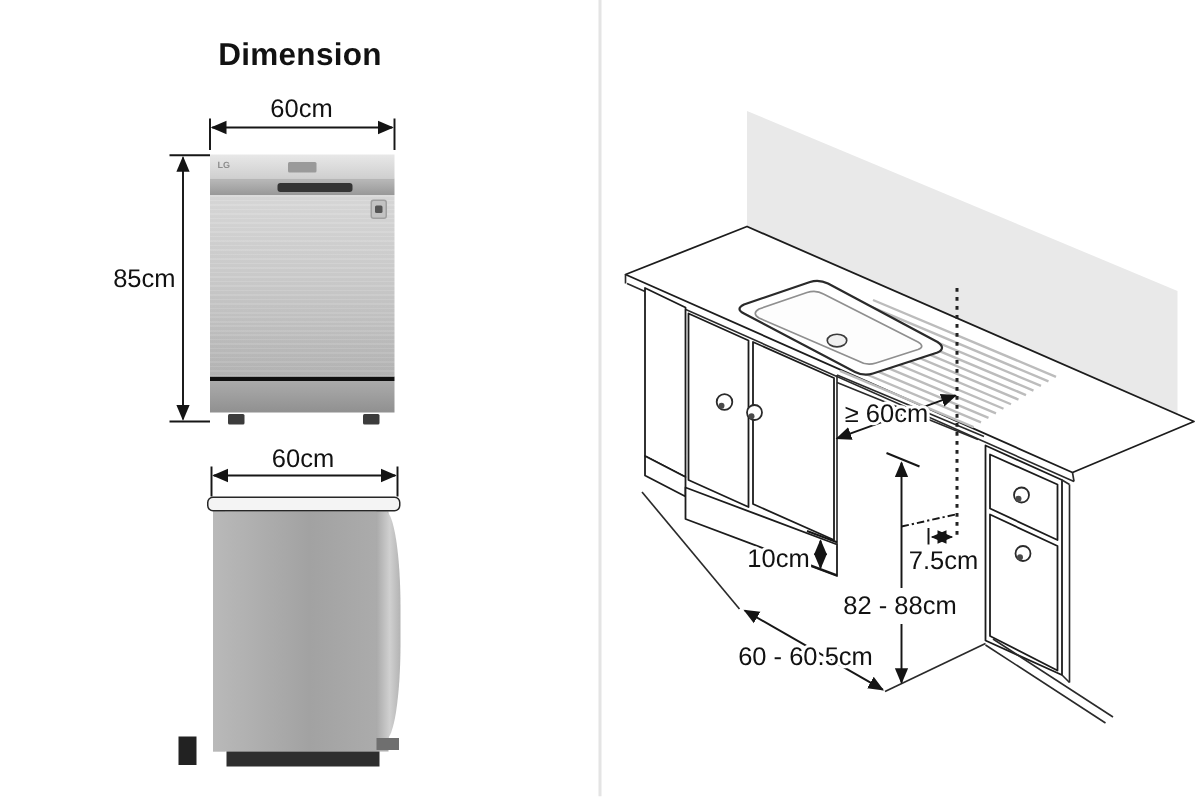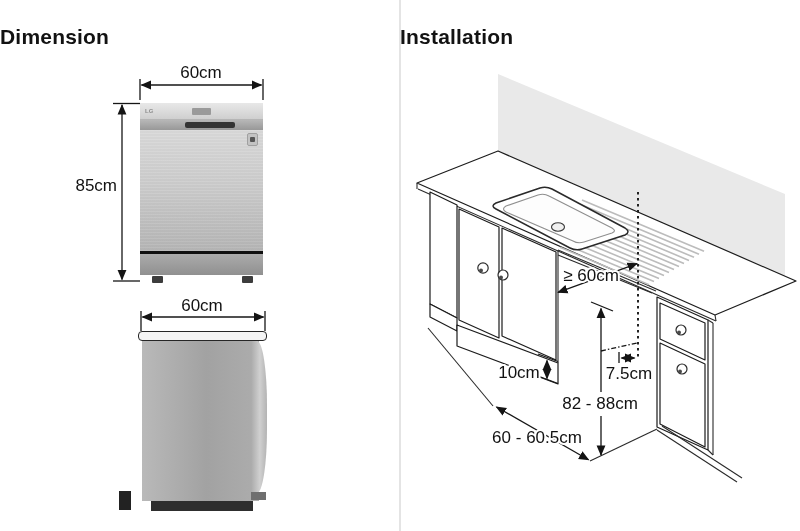--- a/index.html
+++ b/index.html
@@ -1,18 +1,18 @@
 <!DOCTYPE html>
 <html><head>
 <meta charset="utf-8">
 <style>
   html,body{margin:0;padding:0;background:#ffffff;width:800px;height:531px;overflow:hidden;
     font-family:"Liberation Sans",sans-serif;}
   .stage{position:relative;width:800px;height:531px;background:#fff;}
-  .half-title{position:absolute;top:25px;width:400px;
+  .half-title{position:absolute;top:25px;width:400px;text-align:center;
     font-size:21px;font-weight:bold;color:#121212;letter-spacing:.2px;}
   .divider{position:absolute;left:399px;top:0;width:2px;height:531px;background:#e4e4e4;}
   svg{position:absolute;top:0;}
   svg text{font-family:"Liberation Sans",sans-serif;font-size:17px;fill:#121212;}
   .halo{paint-order:stroke;stroke:#ffffff;stroke-width:4px;stroke-linejoin:round;}
   .ln{stroke:#161616;stroke-width:1.3;fill:none;}
   .thin{stroke:#2a2a2a;stroke-width:1.1;fill:none;}
   .panel{fill:#ffffff;stroke:#1c1c1c;stroke-width:1.2;stroke-linejoin:round;}
   .groove{stroke:#bcbcbc;stroke-width:1.6;}
   
@@ -101,21 +101,20 @@
       <text x="117" y="191" text-anchor="end">85cm</text>
     </g>
     <g>
       <line class="ln" x1="141" y1="311" x2="141" y2="331"></line>
       <line class="ln" x1="265" y1="311" x2="265" y2="331"></line>
       <line class="ln" x1="142.5" y1="317" x2="263.5" y2="317" marker-start="url(#ah)" marker-end="url(#ah)"></line>
       <text x="202" y="311" text-anchor="middle">60cm</text>
     </g>
   </svg>
 
-  <div class="half-title" style="left:400px">Installation</div>
 
   <svg width="400" height="531" viewBox="0 0 400 531" style="left:400px">
 
     <polygon points="98,74 385,194 385,277 98,152" fill="#e9e9e9"></polygon>
 
     <g>
       <polygon class="panel" points="17,183 98,151 396,281 315,315" stroke-width="1.5"></polygon>
       <line class="thin" x1="18" y1="189" x2="316" y2="321"></line>
       <line class="thin" x1="315" y1="315" x2="316" y2="321"></line>
       <line class="thin" x1="17" y1="183" x2="17" y2="189"></line>

